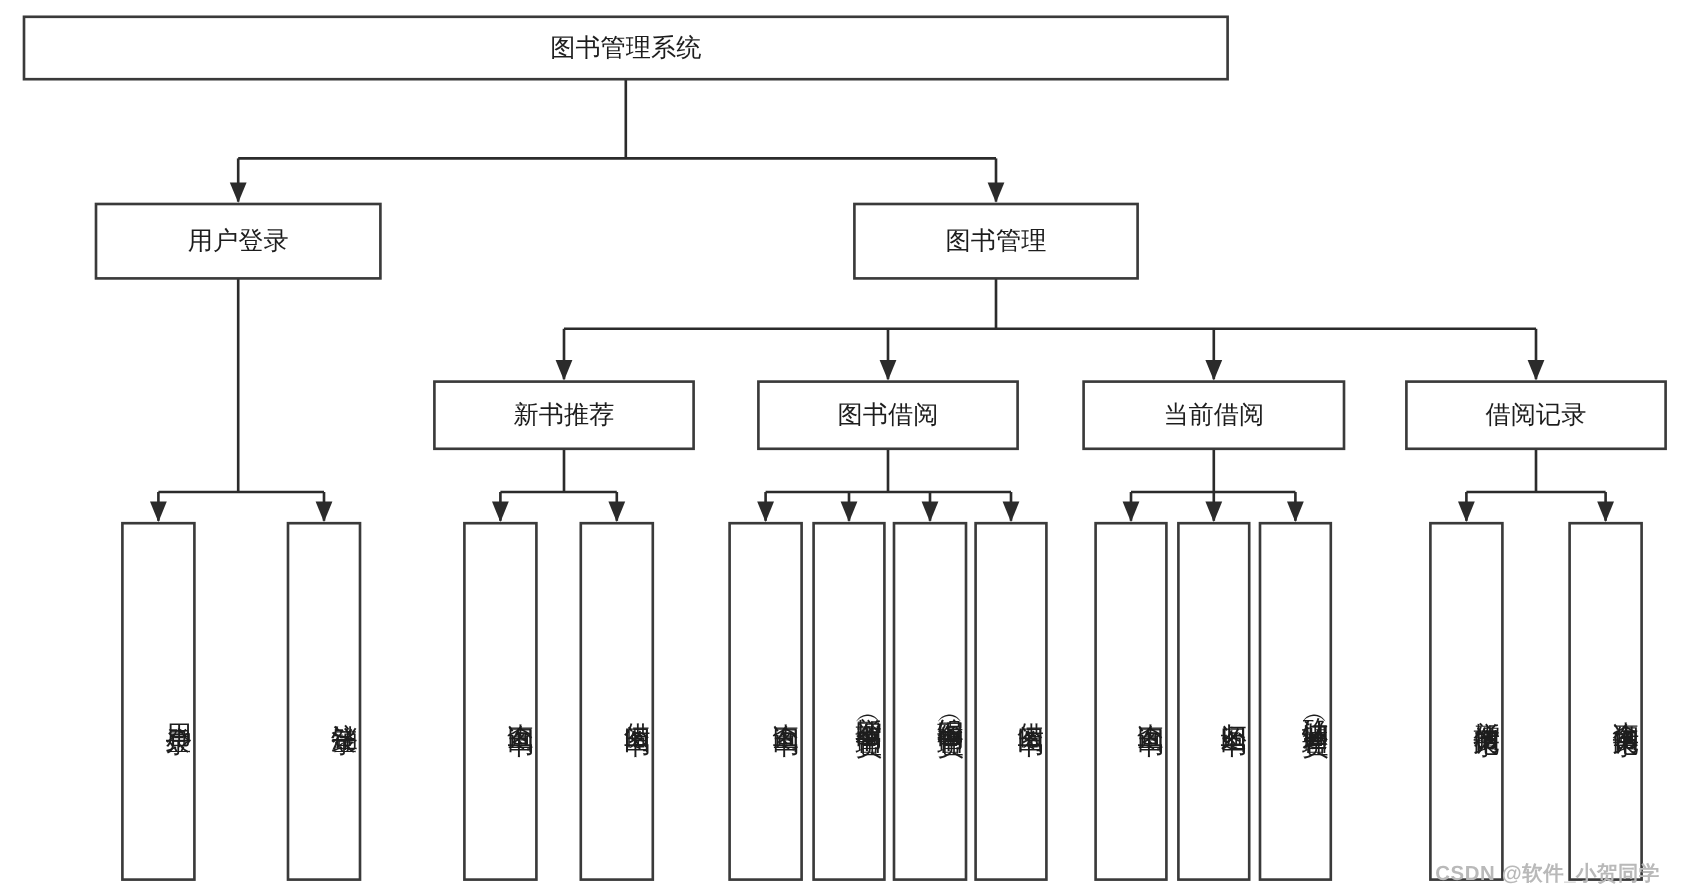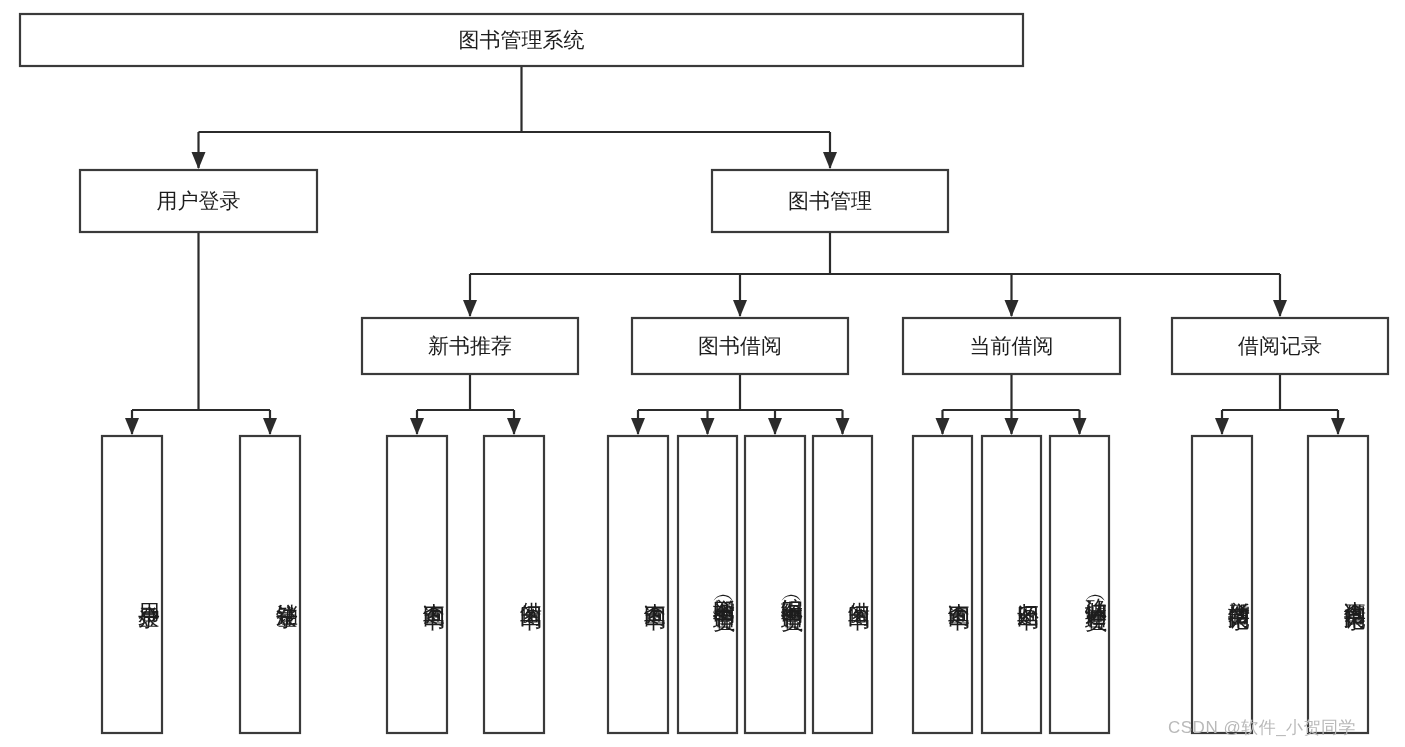--- a/index.html
+++ b/index.html
@@ -177,15 +177,15 @@
       <div class="leaf-label-v" style="left: 678px; top: 450px; width: 59px; height: 277px;">新增图书（管理员）</div>
       <div class="leaf-label-v" style="left: 745px; top: 450px; width: 60px; height: 277px;">编辑图书（管理员）</div>
       <div class="leaf-label-v" style="left: 813px; top: 450px; width: 59px; height: 277px;">借阅图书</div>
       <div class="leaf-label-v" style="left: 913px; top: 450px; width: 59px; height: 277px;">查询图书</div>
       <div class="leaf-label-v" style="left: 982px; top: 450px; width: 59px; height: 277px;">归还图书</div>
       <div class="leaf-label-v" style="left: 1050px; top: 450px; width: 59px; height: 277px;">确认归还（管理员）</div>
       <div class="leaf-label-v" style="left: 1192px; top: 450px; width: 60px; height: 277px;">新增借阅记录</div>
       <div class="leaf-label-v" style="left: 1308px; top: 450px; width: 60px; height: 277px;">查询借阅记录</div>
     </div>
 
-  <div class="watermark" style="left: 1168px; top: 716px;">CSDN @软件_小贺同学</div>
+  <div class="watermark" style="left: 1196px; top: 716px; font-weight: bold;">CSDN @软件_小贺同学</div>
 
 </div>
 
 </body></html>

